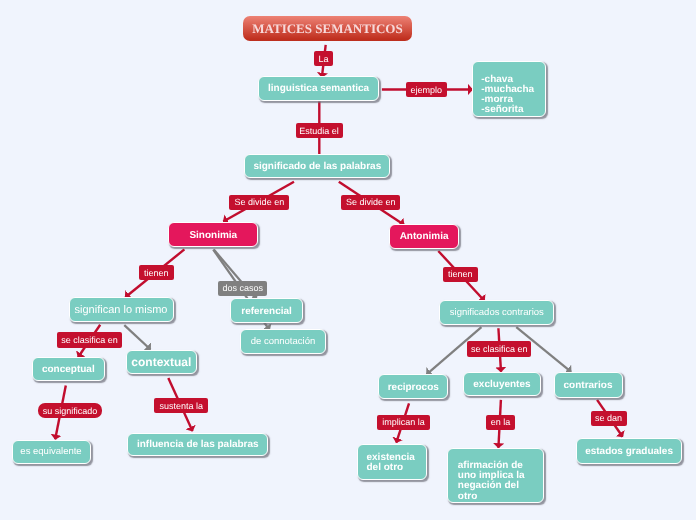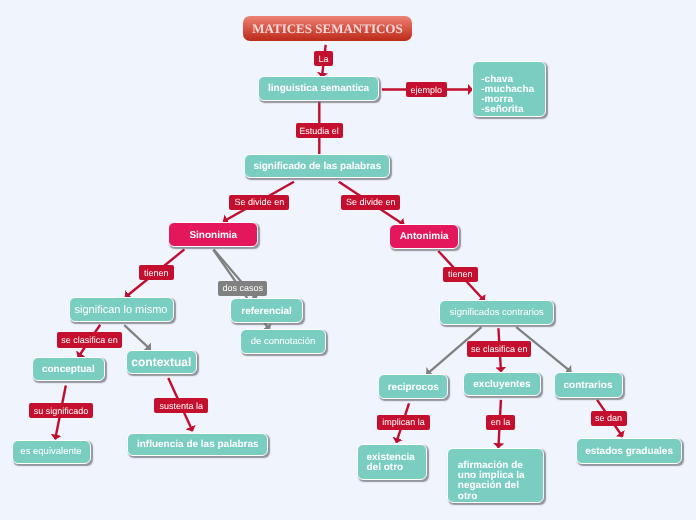--- a/index.html
+++ b/index.html
@@ -118,19 +118,19 @@
   <div class="lbl" style="left:314px;top:51px;width:19.2px;height:15.2px;">La</div>
   <div class="lbl" style="left:405.7px;top:82px;width:41px;height:15.2px;">ejemplo</div>
   <div class="lbl" style="left:295.6px;top:123.3px;width:47px;height:15.2px;">Estudia el</div>
   <div class="lbl" style="left:229.4px;top:194.8px;width:60px;height:15.2px;">Se divide en</div>
   <div class="lbl" style="left:341.2px;top:194.8px;width:59.2px;height:15.2px;">Se divide en</div>
   <div class="lbl" style="left:138.6px;top:265.2px;width:35.2px;height:15.2px;">tienen</div>
   <div class="lbl" style="left:442.6px;top:266.6px;width:35.2px;height:15.2px;">tienen</div>
   <div class="lbl gray" style="left:218.3px;top:280.6px;width:48.8px;height:15.2px;">dos casos</div>
   <div class="lbl" style="left:57.1px;top:332.4px;width:64.6px;height:15.2px;">se clasifica en</div>
   <div class="lbl" style="left:466.9px;top:341.4px;width:64.6px;height:15.2px;">se clasifica en</div>
-  <div class="lbl" style="left:29px;top:403px;width:64px;height:15.2px;">su significado</div>
+  <div class="lbl" style="left:38px;top:403px;width:64px;height:15.2px;border-radius:7px;">su significado</div>
   <div class="lbl" style="left:154.2px;top:398.2px;width:54.2px;height:15.2px;">sustenta la</div>
   <div class="lbl" style="left:377.2px;top:414.6px;width:52.6px;height:15.2px;">implican la</div>
   <div class="lbl" style="left:486.4px;top:414.8px;width:28.2px;height:15.2px;">en la</div>
   <div class="lbl" style="left:590.5px;top:410.6px;width:36.2px;height:15.2px;">se dan</div>
 
 </div>
 
 </body></html>

